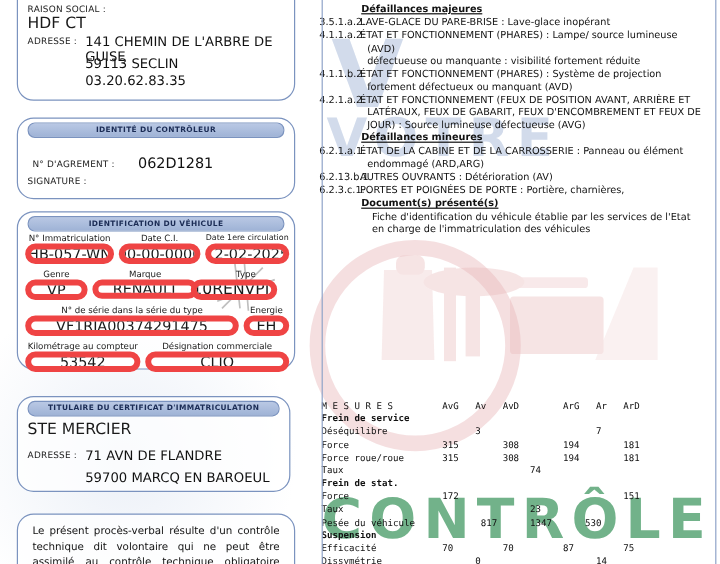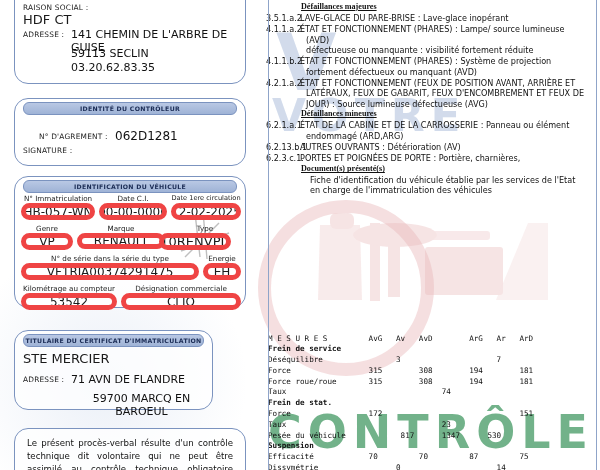--- a/index.html
+++ b/index.html
@@ -73,21 +73,21 @@
   .fcap{
     position:absolute;font-size:7.2px;text-align:center;color:#222;
     white-space:nowrap;
   }
 
   
   .defects{
     position:absolute;left:8px;top:2px;width:330px;
     font-size:8.1px;line-height:1.30;color:#111;
   }
-  .d-head{font-weight:bold;text-decoration:underline;margin-left:35px;font-family:Liberation Serif, serif;}
+  .d-head{font-weight:bold;text-decoration:underline;margin-left:35px;}
   .d-row{display:flex;margin-top:.5px;}
   .d-code{width:34px;flex:0 0 34px;white-space:nowrap;}
   .d-text{flex:1;}
   .d-cont{margin-left:40px;}
   .d-cont2{margin-left:44px;}
 
   
   .measures{
     position:absolute;left:10px;top:312px;width:326px;
     font-family:"DejaVu Sans Mono","Liberation Mono",monospace;
@@ -134,21 +134,21 @@
     <div class="lbl" style="position:absolute;left:8px;top:16px;">RAISON SOCIAL :</div>
     <div style="position:absolute;left:8px;top:25px;font-size:13px;">HDF CT</div>
     <div class="lbl" style="position:absolute;left:8px;top:43px;">ADRESSE :</div>
     <div class="val" style="position:absolute;left:56px;top:41px;">141 CHEMIN DE L'ARBRE DE GUISE</div>
     <div class="val" style="position:absolute;left:56px;top:60px;">59113 SECLIN</div>
     <div class="val" style="position:absolute;left:56px;top:74px;">03.20.62.83.35</div>
   </div>
 
   <div class="panel" style="left:14px;top:98px;width:232px;height:68px;">
     <div class="panel-hdr">IDENTITÉ DU CONTRÔLEUR</div>
-    <div class="lbl" style="position:absolute;left:24px;top:33px;">N° D'AGREMENT :</div>
+    <div class="lbl" style="position:absolute;left:12px;top:33px;">N° D'AGREMENT :</div>
     <div class="val" style="position:absolute;left:76px;top:30px;font-size:12px;margin-left:24px;">062D1281</div>
     <div class="lbl" style="position:absolute;left:8px;top:47px;">SIGNATURE :</div>
     <svg class="sig" viewBox="0 0 80 56">
       <g stroke="#1a1a1a" stroke-width="1.4" fill="none">
         <path d="M28 6 L33 50"></path>
         <path d="M36 4 L40 52"></path>
         <path d="M14 44 L62 26"></path>
         <path d="M18 50 L52 16"></path>
       </g>
     </svg>
@@ -181,21 +181,21 @@
     <div class="fcap" style="left:188px;top:77px;width:38px;">Energie</div>
     <div class="field" style="left:188px;top:86px;width:38px;height:17px;">EH</div>
 
     <div class="fcap" style="left:6px;top:107px;width:96px;">Kilométrage au compteur</div>
     <div class="field" style="left:6px;top:116px;width:96px;height:17px;">53542</div>
 
     <div class="fcap" style="left:106px;top:107px;width:120px;">Désignation commerciale</div>
     <div class="field" style="left:106px;top:116px;width:120px;height:17px;">CLIO</div>
   </div>
 
-  <div class="panel" style="left:14px;top:330px;width:199px;height:80px;">
+  <div class="panel" style="left:14px;top:330px;width:228px;height:80px;">
     <div class="panel-hdr">TITULAIRE DU CERTIFICAT D'IMMATRICULATION</div>
     <div style="position:absolute;left:8px;top:20px;font-size:13px;">STE MERCIER</div>
     <div class="lbl" style="position:absolute;left:8px;top:44px;">ADRESSE :</div>
     <div class="val" style="position:absolute;left:56px;top:42px;">71 AVN DE FLANDRE</div>
     <div class="val" style="position:absolute;left:56px;top:61px;text-align:center;">59700 MARCQ EN BAROEUL</div>
   </div>
 
   <div class="panel" style="left:14px;top:428px;width:232px;height:60px;">
     <div class="note" style="padding-top:8px;">Le présent procès-verbal résulte d'un contrôle technique dit volontaire qui ne peut être assimilé au contrôle technique obligatoire prévu par la</div>
   </div>

